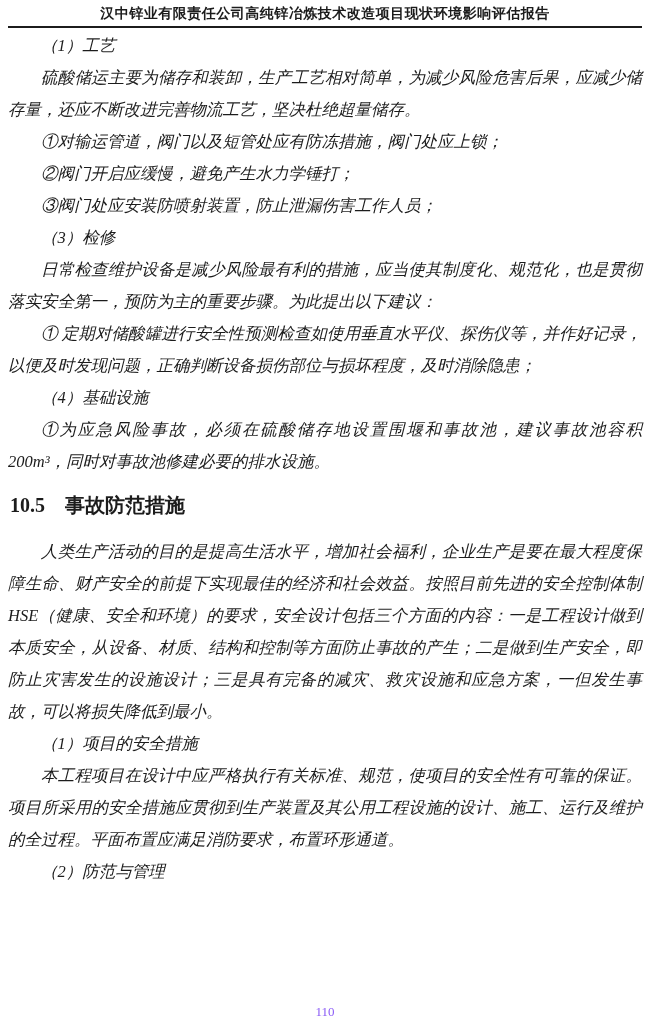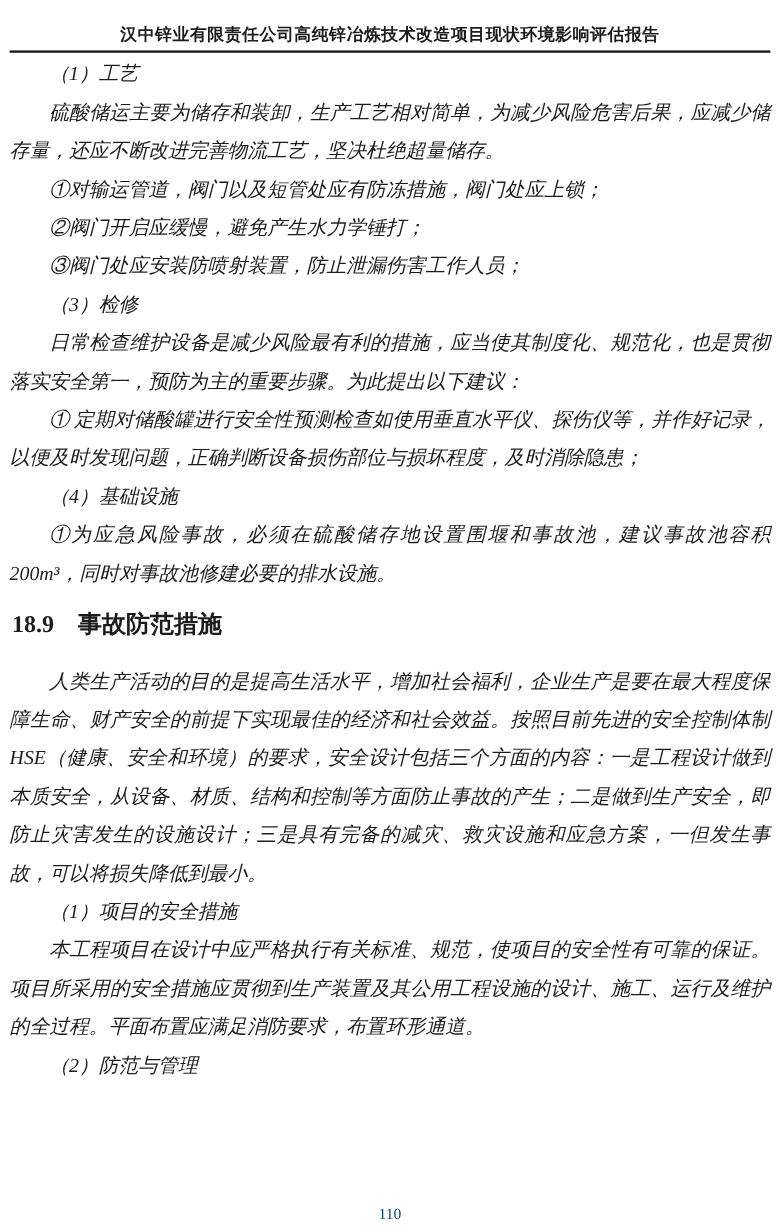--- a/index.html
+++ b/index.html
@@ -5,21 +5,21 @@
   * { margin: 0; padding: 0; box-sizing: border-box; }
   html, body { background: #e8e8e8; }
   .page {
     position: relative;
     width: 650px;
     height: 1026px;
     margin: 0 auto;
     background: #ffffff;
     color: #1c1c1c;
     font-family: "Liberation Serif", "DejaVu Serif", serif;
-    padding: 21px 8px 0 8px;
+    padding: 5px 8px 0 8px;
     overflow: hidden;
   }
   .page-header {
     text-align: center;
     font-size: 14px;
     font-weight: 600;
     line-height: 18px;
     letter-spacing: 0.5px;
     color: #1c1c1c;
   }
@@ -48,21 +48,21 @@
     text-align: left;
     text-indent: 0;
   }
   .page-footer {
     position: absolute;
     bottom: 6px;
     left: 0;
     width: 100%;
     text-align: center;
     font-size: 13px;
-    color: #0c4a6e;
+    color: #8b5cf6;
   }
 </style>
 </head>
 <body>
 
 <div class="page">
 
   <div class="page-header">汉中锌业有限责任公司高纯锌冶炼技术改造项目现状环境影响评估报告</div>
   <hr class="header-rule">
 
@@ -70,21 +70,21 @@
     <p class="subhead">（1）工艺</p>
     <p class="para">硫酸储运主要为储存和装卸，生产工艺相对简单，为减少风险危害后果，应减少储存量，还应不断改进完善物流工艺，坚决杜绝超量储存。</p>
     <p class="para">①对输运管道，阀门以及短管处应有防冻措施，阀门处应上锁；</p>
     <p class="para">②阀门开启应缓慢，避免产生水力学锤打；</p>
     <p class="para">③阀门处应安装防喷射装置，防止泄漏伤害工作人员；</p>
     <p class="subhead">（3）检修</p>
     <p class="para">日常检查维护设备是减少风险最有利的措施，应当使其制度化、规范化，也是贯彻落实安全第一，预防为主的重要步骤。为此提出以下建议：</p>
     <p class="para">① 定期对储酸罐进行安全性预测检查如使用垂直水平仪、探伤仪等，并作好记录，以便及时发现问题，正确判断设备损伤部位与损坏程度，及时消除隐患；</p>
     <p class="subhead">（4）基础设施</p>
     <p class="para">①为应急风险事故，必须在硫酸储存地设置围堰和事故池，建议事故池容积 200m³，同时对事故池修建必要的排水设施。</p>
-    <h2 class="section-heading">18.9　事故防范措施</h2>
+    <h2 class="section-heading">10.5　事故防范措施</h2>
     <p class="para">人类生产活动的目的是提高生活水平，增加社会福利，企业生产是要在最大程度保障生命、财产安全的前提下实现最佳的经济和社会效益。按照目前先进的安全控制体制HSE（健康、安全和环境）的要求，安全设计包括三个方面的内容：一是工程设计做到本质安全，从设备、材质、结构和控制等方面防止事故的产生；二是做到生产安全，即防止灾害发生的设施设计；三是具有完备的减灾、救灾设施和应急方案，一但发生事故，可以将损失降低到最小。</p>
     <p class="subhead">（1）项目的安全措施</p>
     <p class="para">本工程项目在设计中应严格执行有关标准、规范，使项目的安全性有可靠的保证。项目所采用的安全措施应贯彻到生产装置及其公用工程设施的设计、施工、运行及维护的全过程。平面布置应满足消防要求，布置环形通道。</p>
     <p class="subhead">（2）防范与管理</p>
   </div>
 
   <div class="page-footer">110</div>
 
 </div>
 

